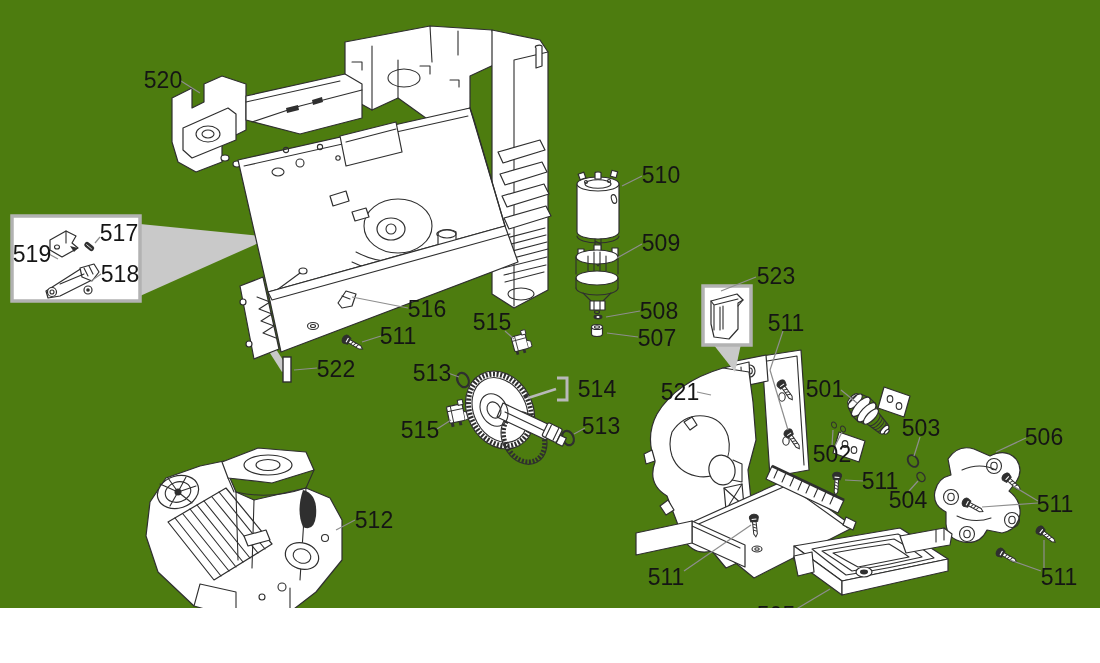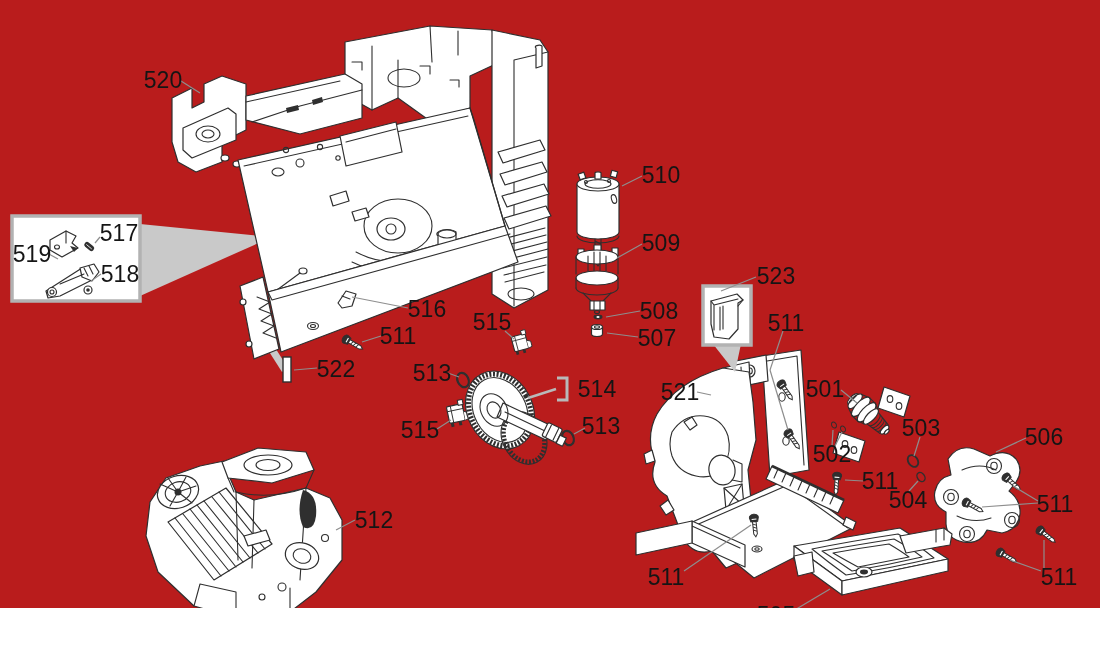--- a/index.html
+++ b/index.html
@@ -1,16 +1,16 @@
 <!DOCTYPE html>
 <html><head>
 <meta charset="utf-8">
 <style>
   html,body{margin:0;padding:0;background:#fff;}
-  #stage{position:relative;width:1100px;height:608px;background:#b91c1c;overflow:hidden;
+  #stage{position:relative;width:1100px;height:608px;background:#4d7c0f;overflow:hidden;
          font-family:"Liberation Sans",sans-serif;}
   svg{display:block}
   svg .o{fill:#ffffff;stroke:#2f2f2f;stroke-width:1.2;stroke-linejoin:round;stroke-linecap:round;}
   svg .l{fill:none;stroke:#2f2f2f;stroke-width:1.1;stroke-linejoin:round;stroke-linecap:round;}
   svg .d{fill:#2f2f2f;stroke:none;}
   svg .teeth{fill:none;stroke:#2f2f2f;}
   svg .ldr{fill:none;stroke:#8e8e8e;stroke-width:1.2;}
   svg .callout{fill:#c9c9c9;stroke:none;}
   svg .inset{fill:#ffffff;stroke:#b2b2b2;stroke-width:3.5;}
   svg .gray{stroke:#b9b9b9;fill:none;}

